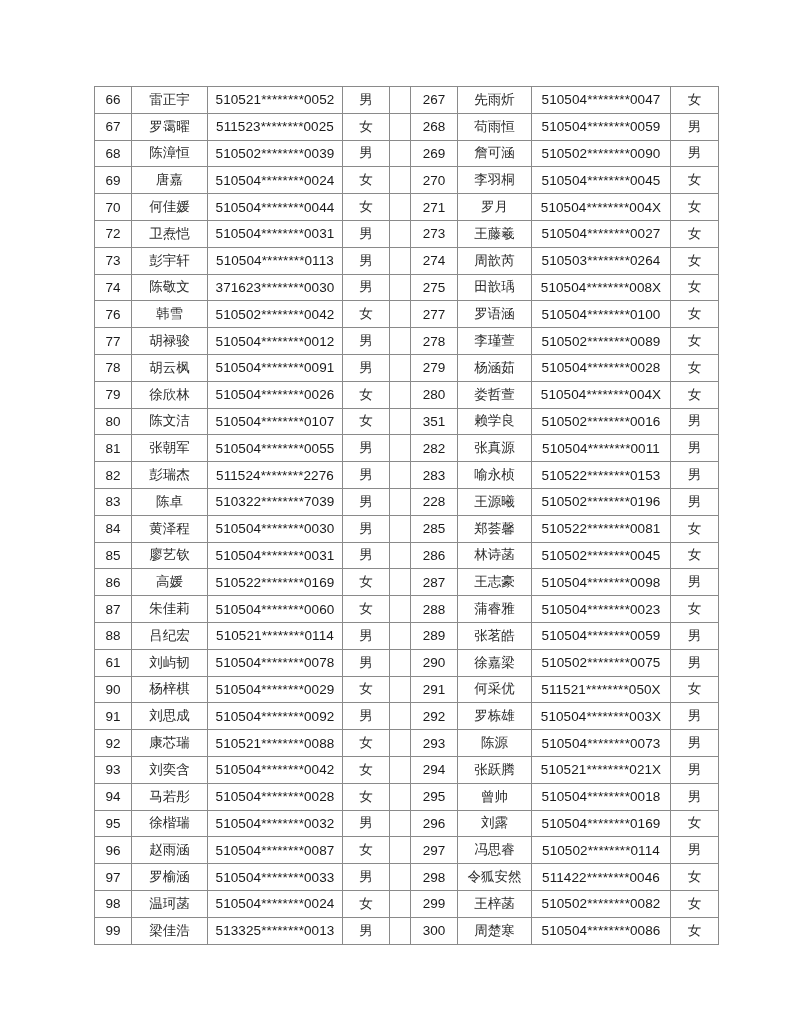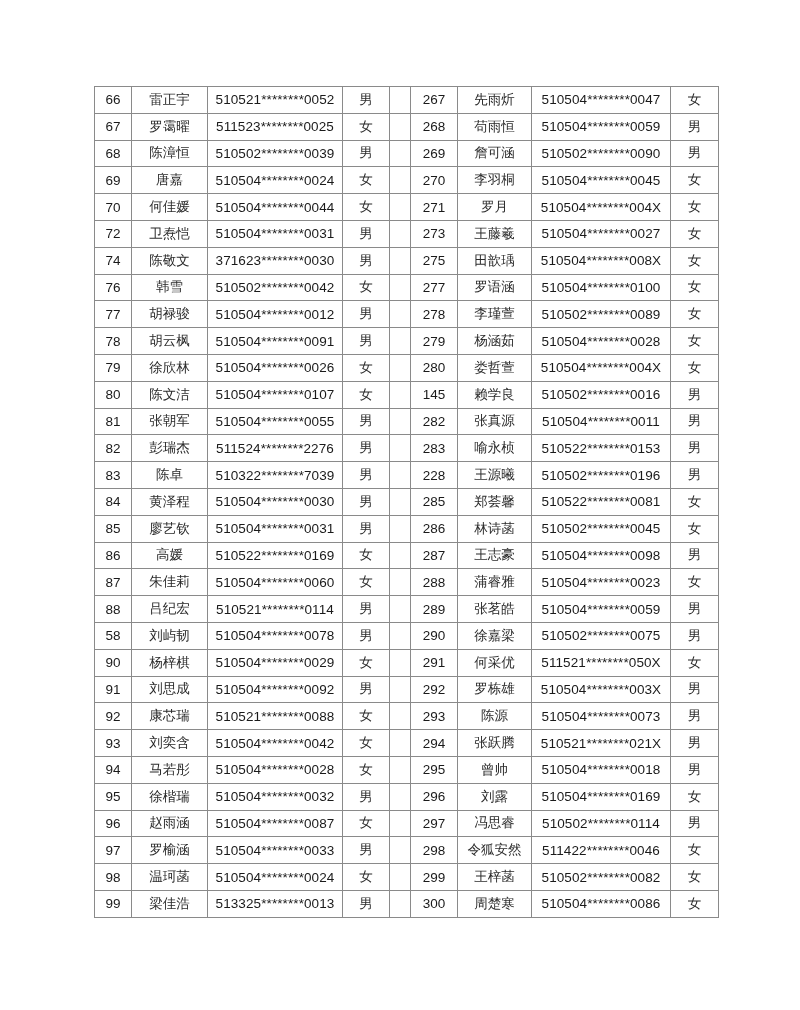--- a/index.html
+++ b/index.html
@@ -90,20 +90,31 @@
         <td class="name">卫焘恺</td>
         <td class="id">510504********0031</td>
         <td class="sex">男</td>
         <td class="gap"></td>
         <td class="num">273</td>
         <td class="name">王藤羲</td>
         <td class="id">510504********0027</td>
         <td class="sex">女</td>
       </tr>
       <tr>
+        <td class="num">73</td>
+        <td class="name">彭宇轩</td>
+        <td class="id">510504********0113</td>
+        <td class="sex">男</td>
+        <td class="gap"></td>
+        <td class="num">274</td>
+        <td class="name">周歆芮</td>
+        <td class="id">510503********0264</td>
+        <td class="sex">女</td>
+      </tr>
+      <tr>
         <td class="num">74</td>
         <td class="name">陈敬文</td>
         <td class="id">371623********0030</td>
         <td class="sex">男</td>
         <td class="gap"></td>
         <td class="num">275</td>
         <td class="name">田歆瑀</td>
         <td class="id">510504********008X</td>
         <td class="sex">女</td>
       </tr>
@@ -150,21 +161,21 @@
         <td class="name">娄哲萱</td>
         <td class="id">510504********004X</td>
         <td class="sex">女</td>
       </tr>
       <tr>
         <td class="num">80</td>
         <td class="name">陈文洁</td>
         <td class="id">510504********0107</td>
         <td class="sex">女</td>
         <td class="gap"></td>
-        <td class="num">145</td>
+        <td class="num">351</td>
         <td class="name">赖学良</td>
         <td class="id">510502********0016</td>
         <td class="sex">男</td>
       </tr>
       <tr>
         <td class="num">81</td>
         <td class="name">张朝军</td>
         <td class="id">510504********0055</td>
         <td class="sex">男</td>
         <td class="gap"></td>
@@ -244,21 +255,21 @@
         <td class="name">吕纪宏</td>
         <td class="id">510521********0114</td>
         <td class="sex">男</td>
         <td class="gap"></td>
         <td class="num">289</td>
         <td class="name">张茗皓</td>
         <td class="id">510504********0059</td>
         <td class="sex">男</td>
       </tr>
       <tr>
-        <td class="num">58</td>
+        <td class="num">61</td>
         <td class="name">刘屿韧</td>
         <td class="id">510504********0078</td>
         <td class="sex">男</td>
         <td class="gap"></td>
         <td class="num">290</td>
         <td class="name">徐嘉梁</td>
         <td class="id">510502********0075</td>
         <td class="sex">男</td>
       </tr>
       <tr>

